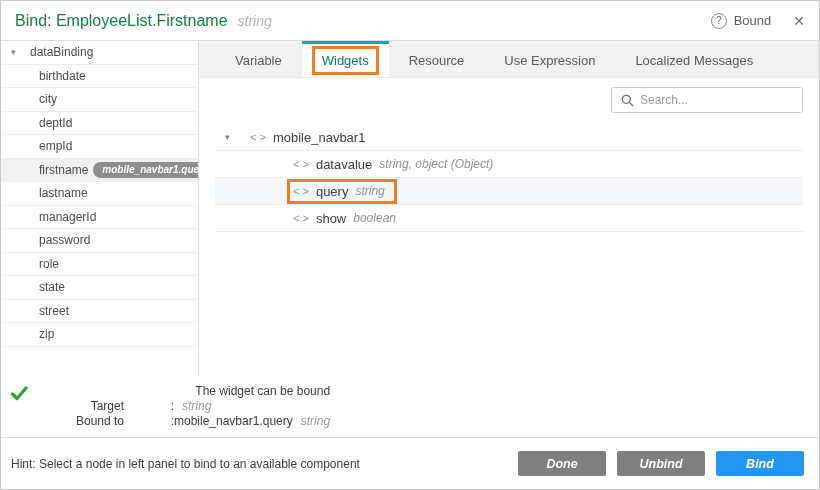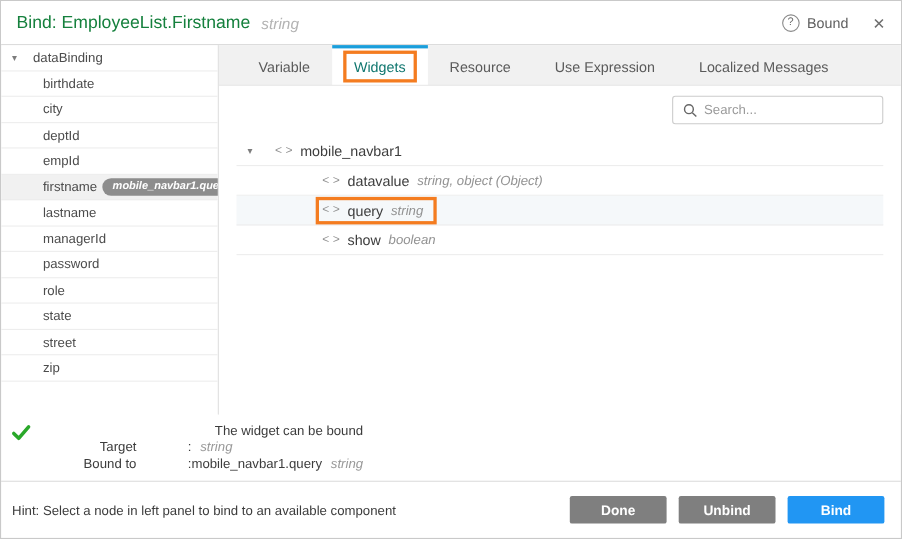--- a/index.html
+++ b/index.html
@@ -60,21 +60,21 @@
   .status-msg{line-height:15px;}
   .st-row{display:flex;line-height:15px;}
   .st-label{width:84px;}
   .st-colon{width:50px;}
   .st-type{font-style:italic;color:#999;margin-left:8px;}
 
   
   .footer{flex:1;display:flex;align-items:center;justify-content:space-between;padding:0 15px 0 10px;}
   .hint{font-size:12px;color:#3c3c3c;}
   .btns{display:flex;gap:11px;}
-  .btn{width:88px;height:25px;border:none;border-radius:2px;background:var(--btn-gray);color:#fff;font-size:12.5px;font-weight:bold;font-family:inherit;cursor:pointer;}
+  .btn{width:88px;height:25px;border:none;border-radius:2px;background:var(--btn-gray);color:#fff;font-size:12.5px;font-weight:bold;font-family:inherit;cursor:pointer;font-style:italic;}
   .btn.primary{background:var(--btn-blue);}
 </style>
 </head>
 <body>
 
 <div class="dialog">
 
   <div class="header">
     <span class="title">Bind: EmployeeList.Firstname</span>
     <span class="subtitle">string</span>

